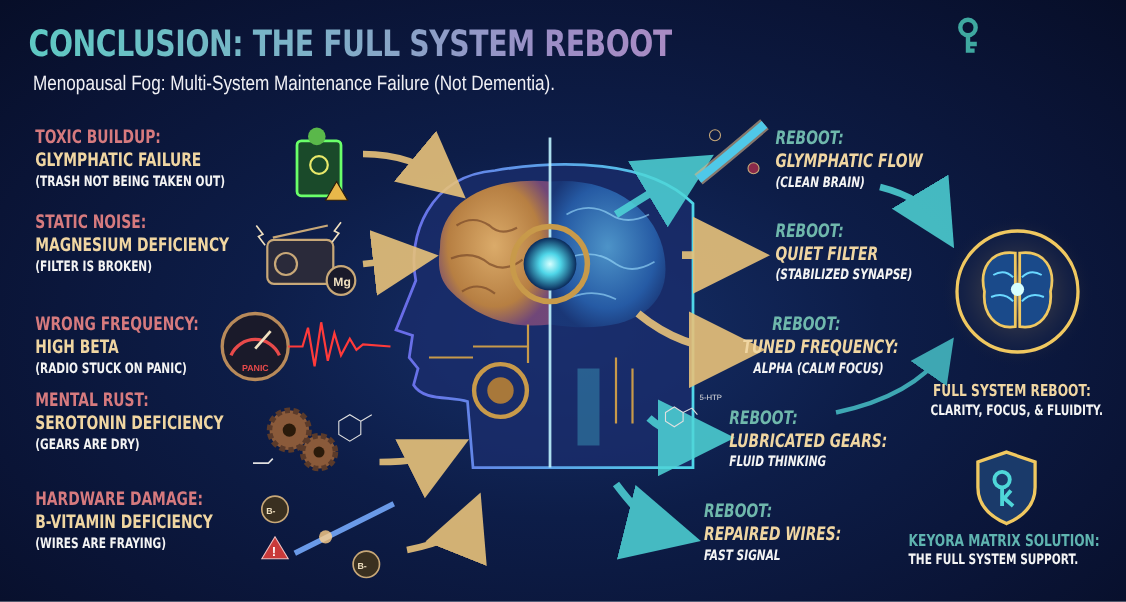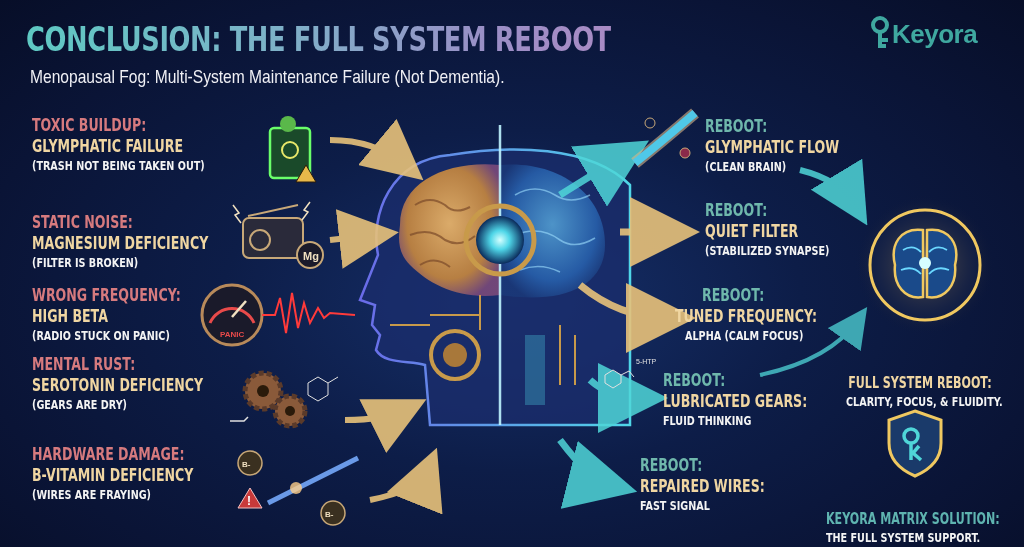--- a/index.html
+++ b/index.html
@@ -34,31 +34,31 @@
   .p-head, .p-sub, .p-note {
     display: block; white-space: nowrap; font-weight: bold;
     font-family: "DejaVu Sans", sans-serif;
     transform: scaleX(0.74); transform-origin: left top;
   }
   .p-head { font-size: 17px; color: #d67a7e; line-height: 21px; }
   .p-sub { font-size: 17px; color: #f0d6a2; line-height: 21px; }
   .p-note { font-size: 13px; color: #f4f4f4; line-height: 17px; }
 
   
-  .solution { position: absolute; }
+  .solution { position: absolute; font-style: italic; }
   .s-head, .s-sub, .s-note {
     display: block; white-space: nowrap; font-weight: bold;
     font-family: "DejaVu Sans", sans-serif;
     transform: scaleX(0.74); transform-origin: left top;
   }
   .s-head { font-size: 17px; color: #6fb8ac; line-height: 21px; }
   .s-sub { font-size: 17px; color: #f0d6a2; line-height: 21px; }
   .s-note { font-size: 13px; color: #f4f4f4; line-height: 17px; }
 
-  .final { position: absolute; text-align: center; margin-top: 28px; }
+  .final { position: absolute; text-align: center; }
   .f-head, .f-note {
     display: block; white-space: nowrap; font-weight: bold;
     font-family: "DejaVu Sans", sans-serif;
     transform: scaleX(0.74); transform-origin: center top;
   }
   .f-head { font-size: 15px; color: #f0d6a2; line-height: 19px; }
   .f-note { font-size: 13px; color: #f4f4f4; line-height: 17px; }
   .k-head { font-size: 15px; color: #5fb4b0; line-height: 19px; }
 
   svg { position: absolute; overflow: visible; }
@@ -66,21 +66,20 @@
 </head>
 <body>
 
 <div class="title">CONCLUSION: THE FULL SYSTEM REBOOT</div>
 <div class="subtitle">Menopausal Fog: Multi-System Maintenance Failure (Not Dementia).</div>
 <div class="logo">
   <svg style="position:relative;width:26px;height:34px" viewBox="0 0 26 34">
     <circle cx="12" cy="9" r="7" fill="none" stroke="#3fa8a0" stroke-width="4"></circle>
     <path d="M12 16 V32 M12 24 H20 M12 30 H18" stroke="#3fa8a0" stroke-width="4" fill="none"></path>
   </svg>
-  <span class="logo-text">Keyora</span>
 </div>
 
 <svg style="left:330px;top:125px;width:300px;height:300px" viewBox="0 0 300 300">
   <defs>
     <radialGradient id="brainL" cx="50%" cy="45%" r="60%">
       <stop offset="0%" stop-color="#f0b96a"></stop>
         <stop offset="70%" stop-color="#c8883e"></stop>
         <stop offset="100%" stop-color="#7a4a7a"></stop>
     </radialGradient>
     <radialGradient id="brainR" cx="50%" cy="45%" r="60%">
@@ -180,21 +179,21 @@
   <circle cx="68" cy="40" r="6" fill="#ffd08a" opacity="0.8"></circle>
   <circle cx="105" cy="65" r="12" fill="#3a3020" stroke="#c8a878" stroke-width="1.5"></circle>
   <text x="97" y="69" font-size="8" fill="#f0e0c0" font-family="Liberation Sans, sans-serif" font-weight="bold">B-</text>
 </svg>
 
 <div class="problem" style="top:115px">
   <span class="p-head">TOXIC BUILDUP:</span>
   <span class="p-sub">GLYMPHATIC FAILURE</span>
   <span class="p-note">(TRASH NOT BEING TAKEN OUT)</span>
 </div>
-<div class="problem" style="top:212px">
+<div class="problem" style="top:192px">
   <span class="p-head">STATIC NOISE:</span>
   <span class="p-sub">MAGNESIUM DEFICIENCY</span>
   <span class="p-note">(FILTER IS BROKEN)</span>
 </div>
 <div class="problem" style="top:285px">
   <span class="p-head">WRONG FREQUENCY:</span>
   <span class="p-sub">HIGH BETA</span>
   <span class="p-note">(RADIO STUCK ON PANIC)</span>
 </div>
 <div class="problem" style="top:354px">

